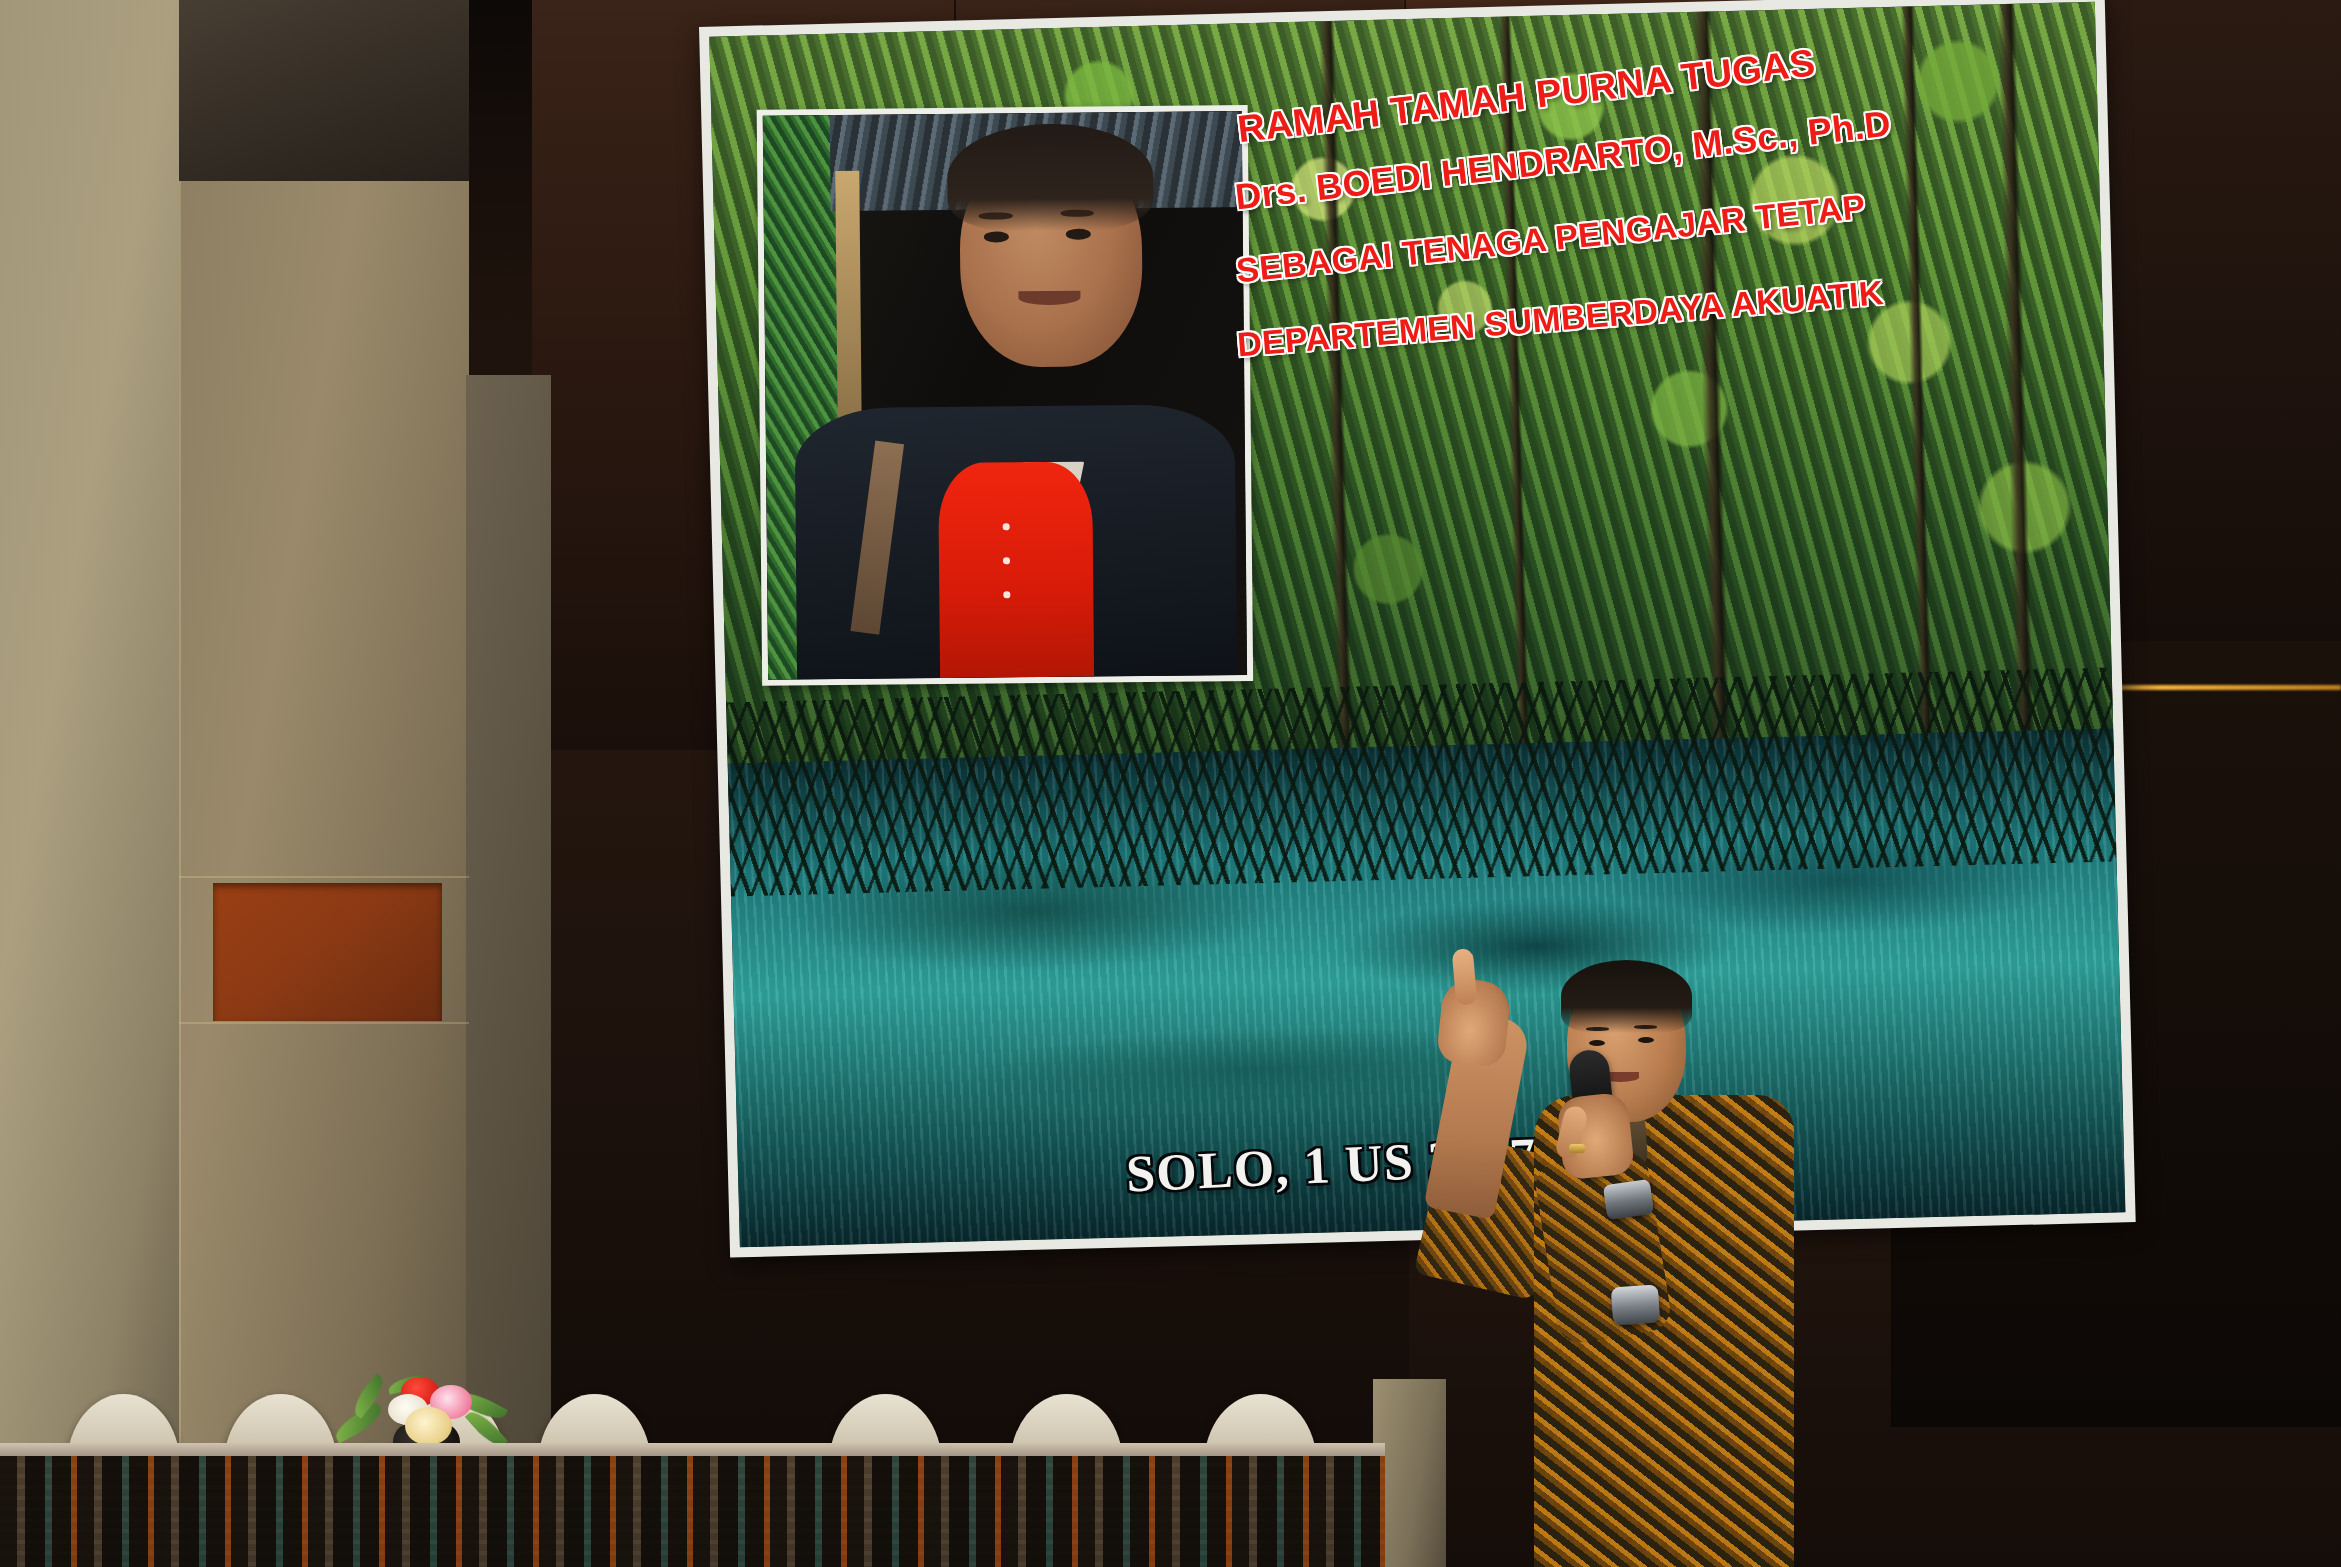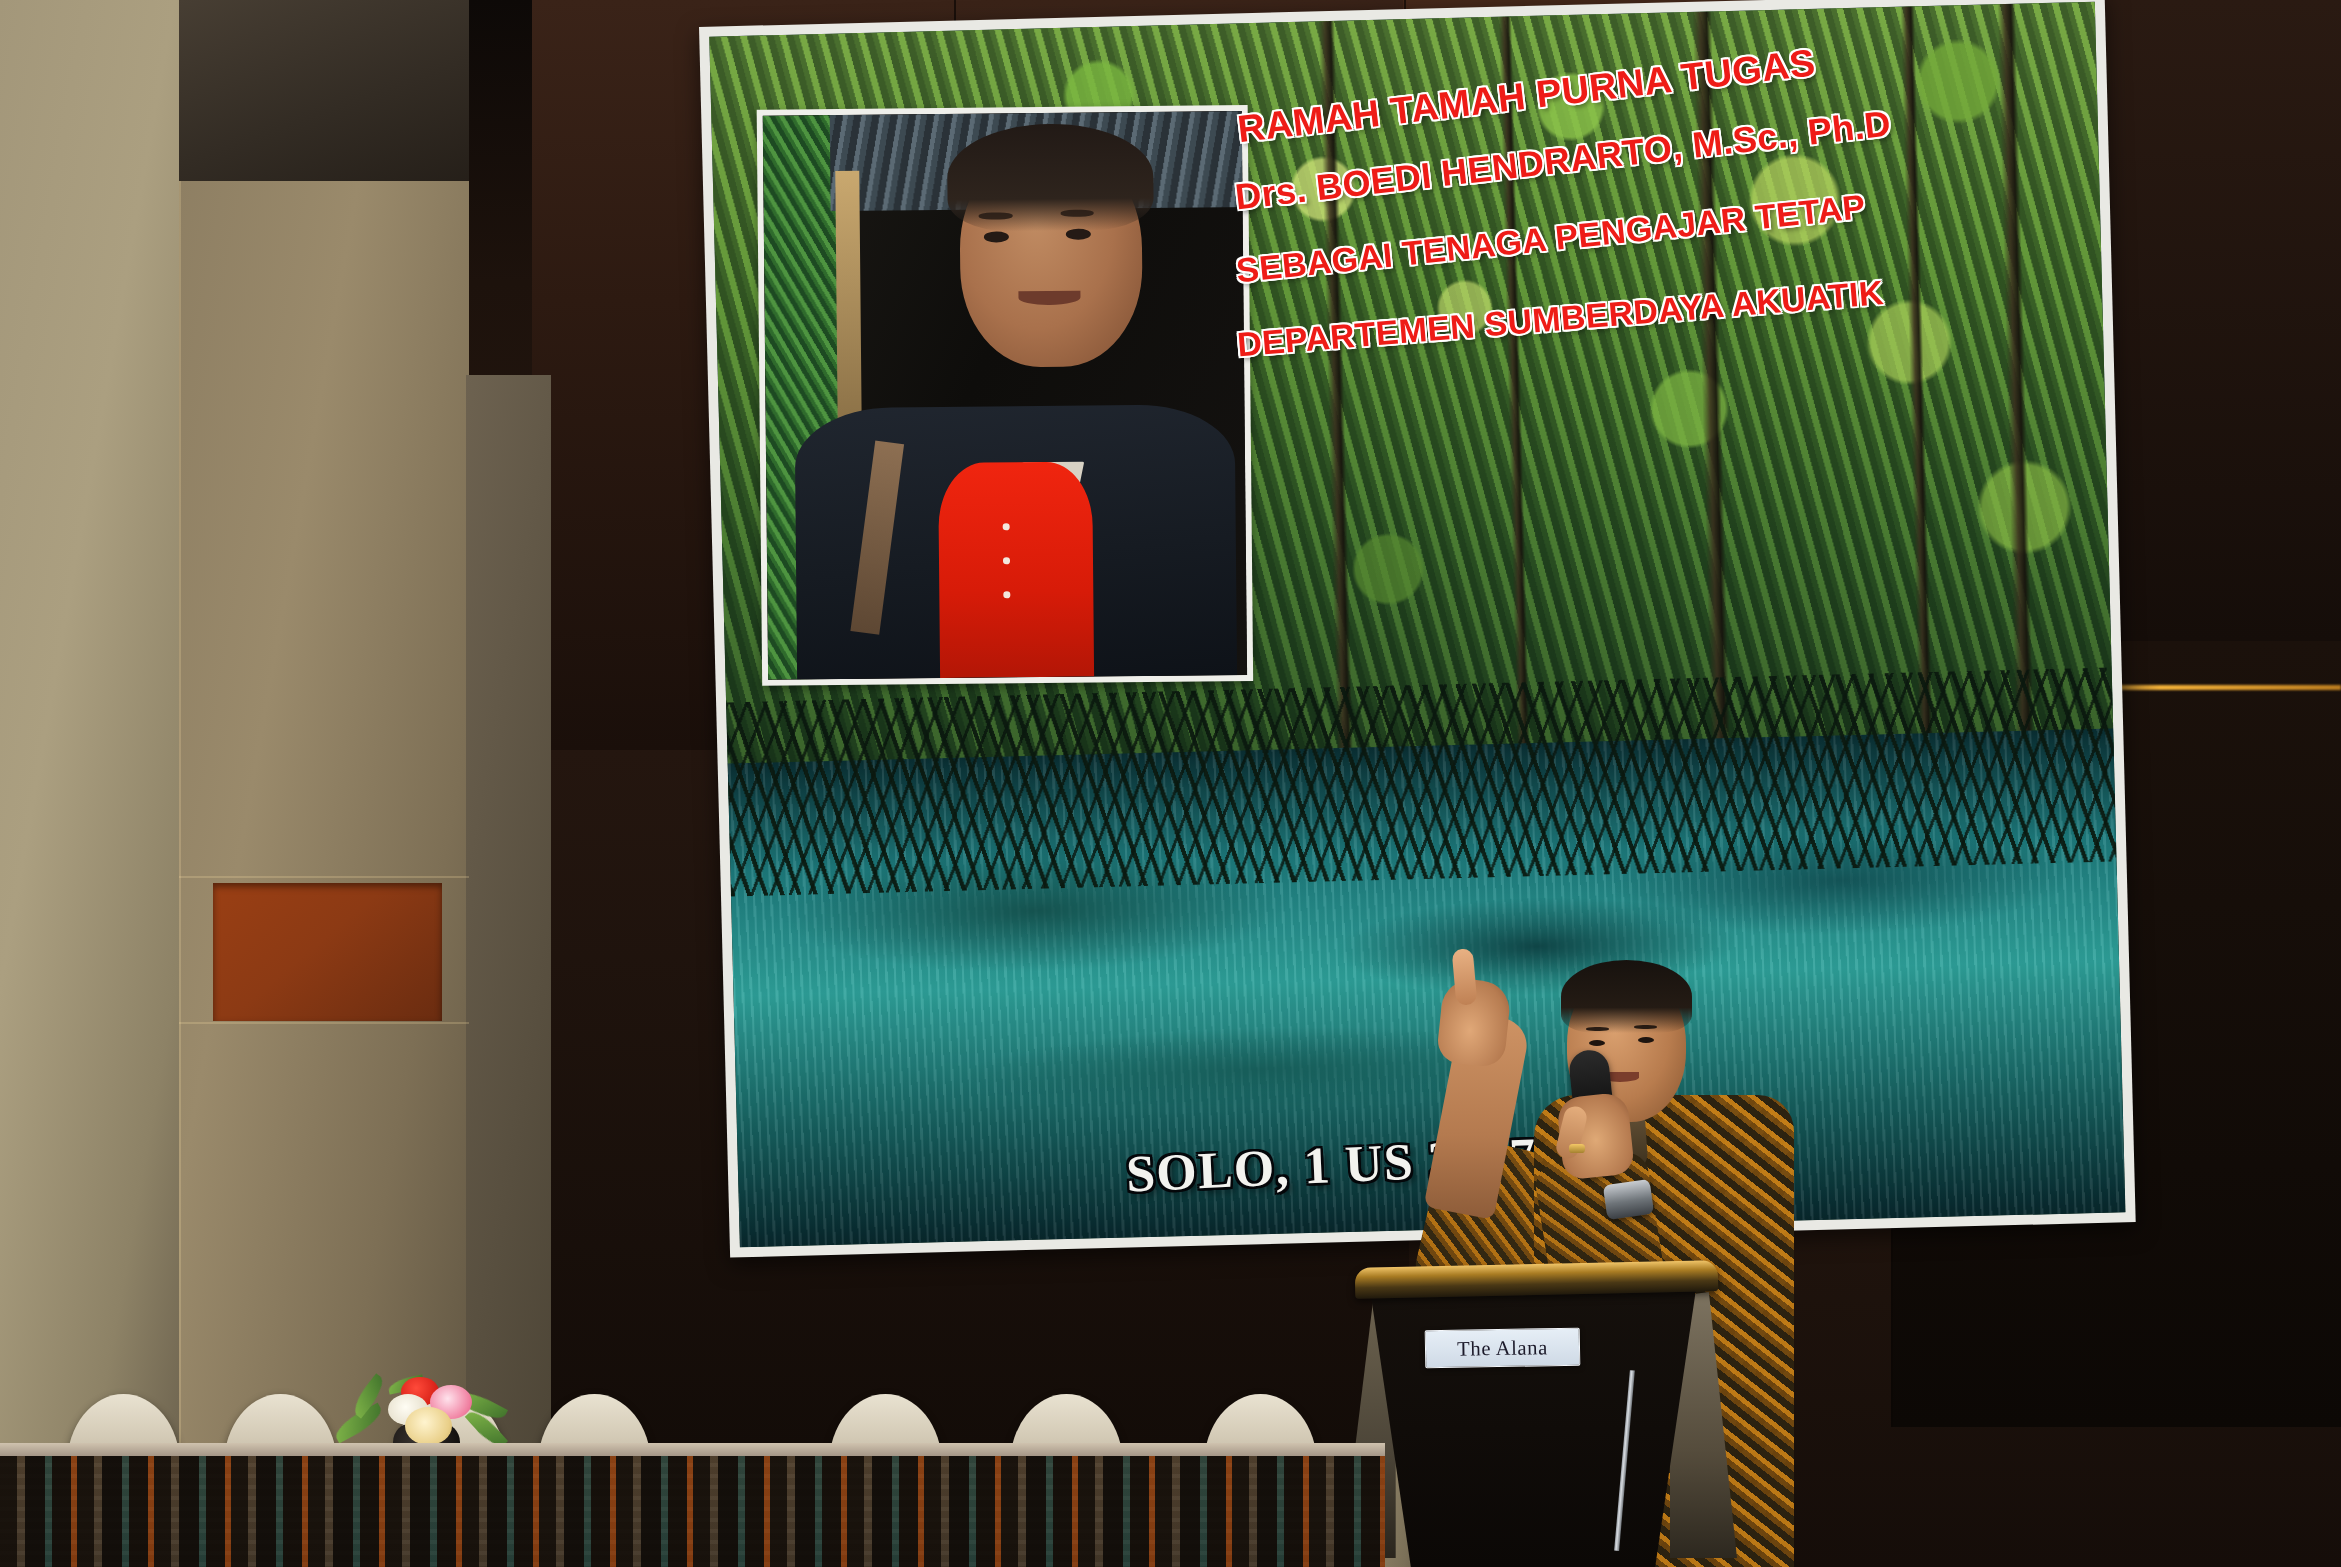--- a/index.html
+++ b/index.html
@@ -512,30 +512,20 @@
 
     <div class="sp-arm-mic"></div>
     <div class="sp-mic"></div>
     <div class="sp-hand2"></div>
     <div class="sp-thumb"></div>
     <div class="sp-ring"></div>
     <div class="sp-watch"></div>
     <div class="sp-watch2"></div>
   </div>
 
-  <div id="podium">
-    <div class="pod-left-side"></div>
-    <div class="pod-right-side"></div>
-    <div class="pod-face"></div>
-    <div class="pod-top"></div>
-    <div class="mic-stand"></div>
-    <div class="pod-plate">
-      <span>The Alana</span>
-    </div>
-  </div>
 
   <div id="headtable">
     <div class="chair" style="left:73px;"></div>
     <div class="chair" style="left:230px;"></div>
     <div class="chair" style="left:399px;"></div>
     <div class="chair" style="left:544px;"></div>
     <div class="chair" style="left:835px;"></div>
     <div class="chair" style="left:1016px;"></div>
     <div class="chair" style="left:1210px;"></div>
 

